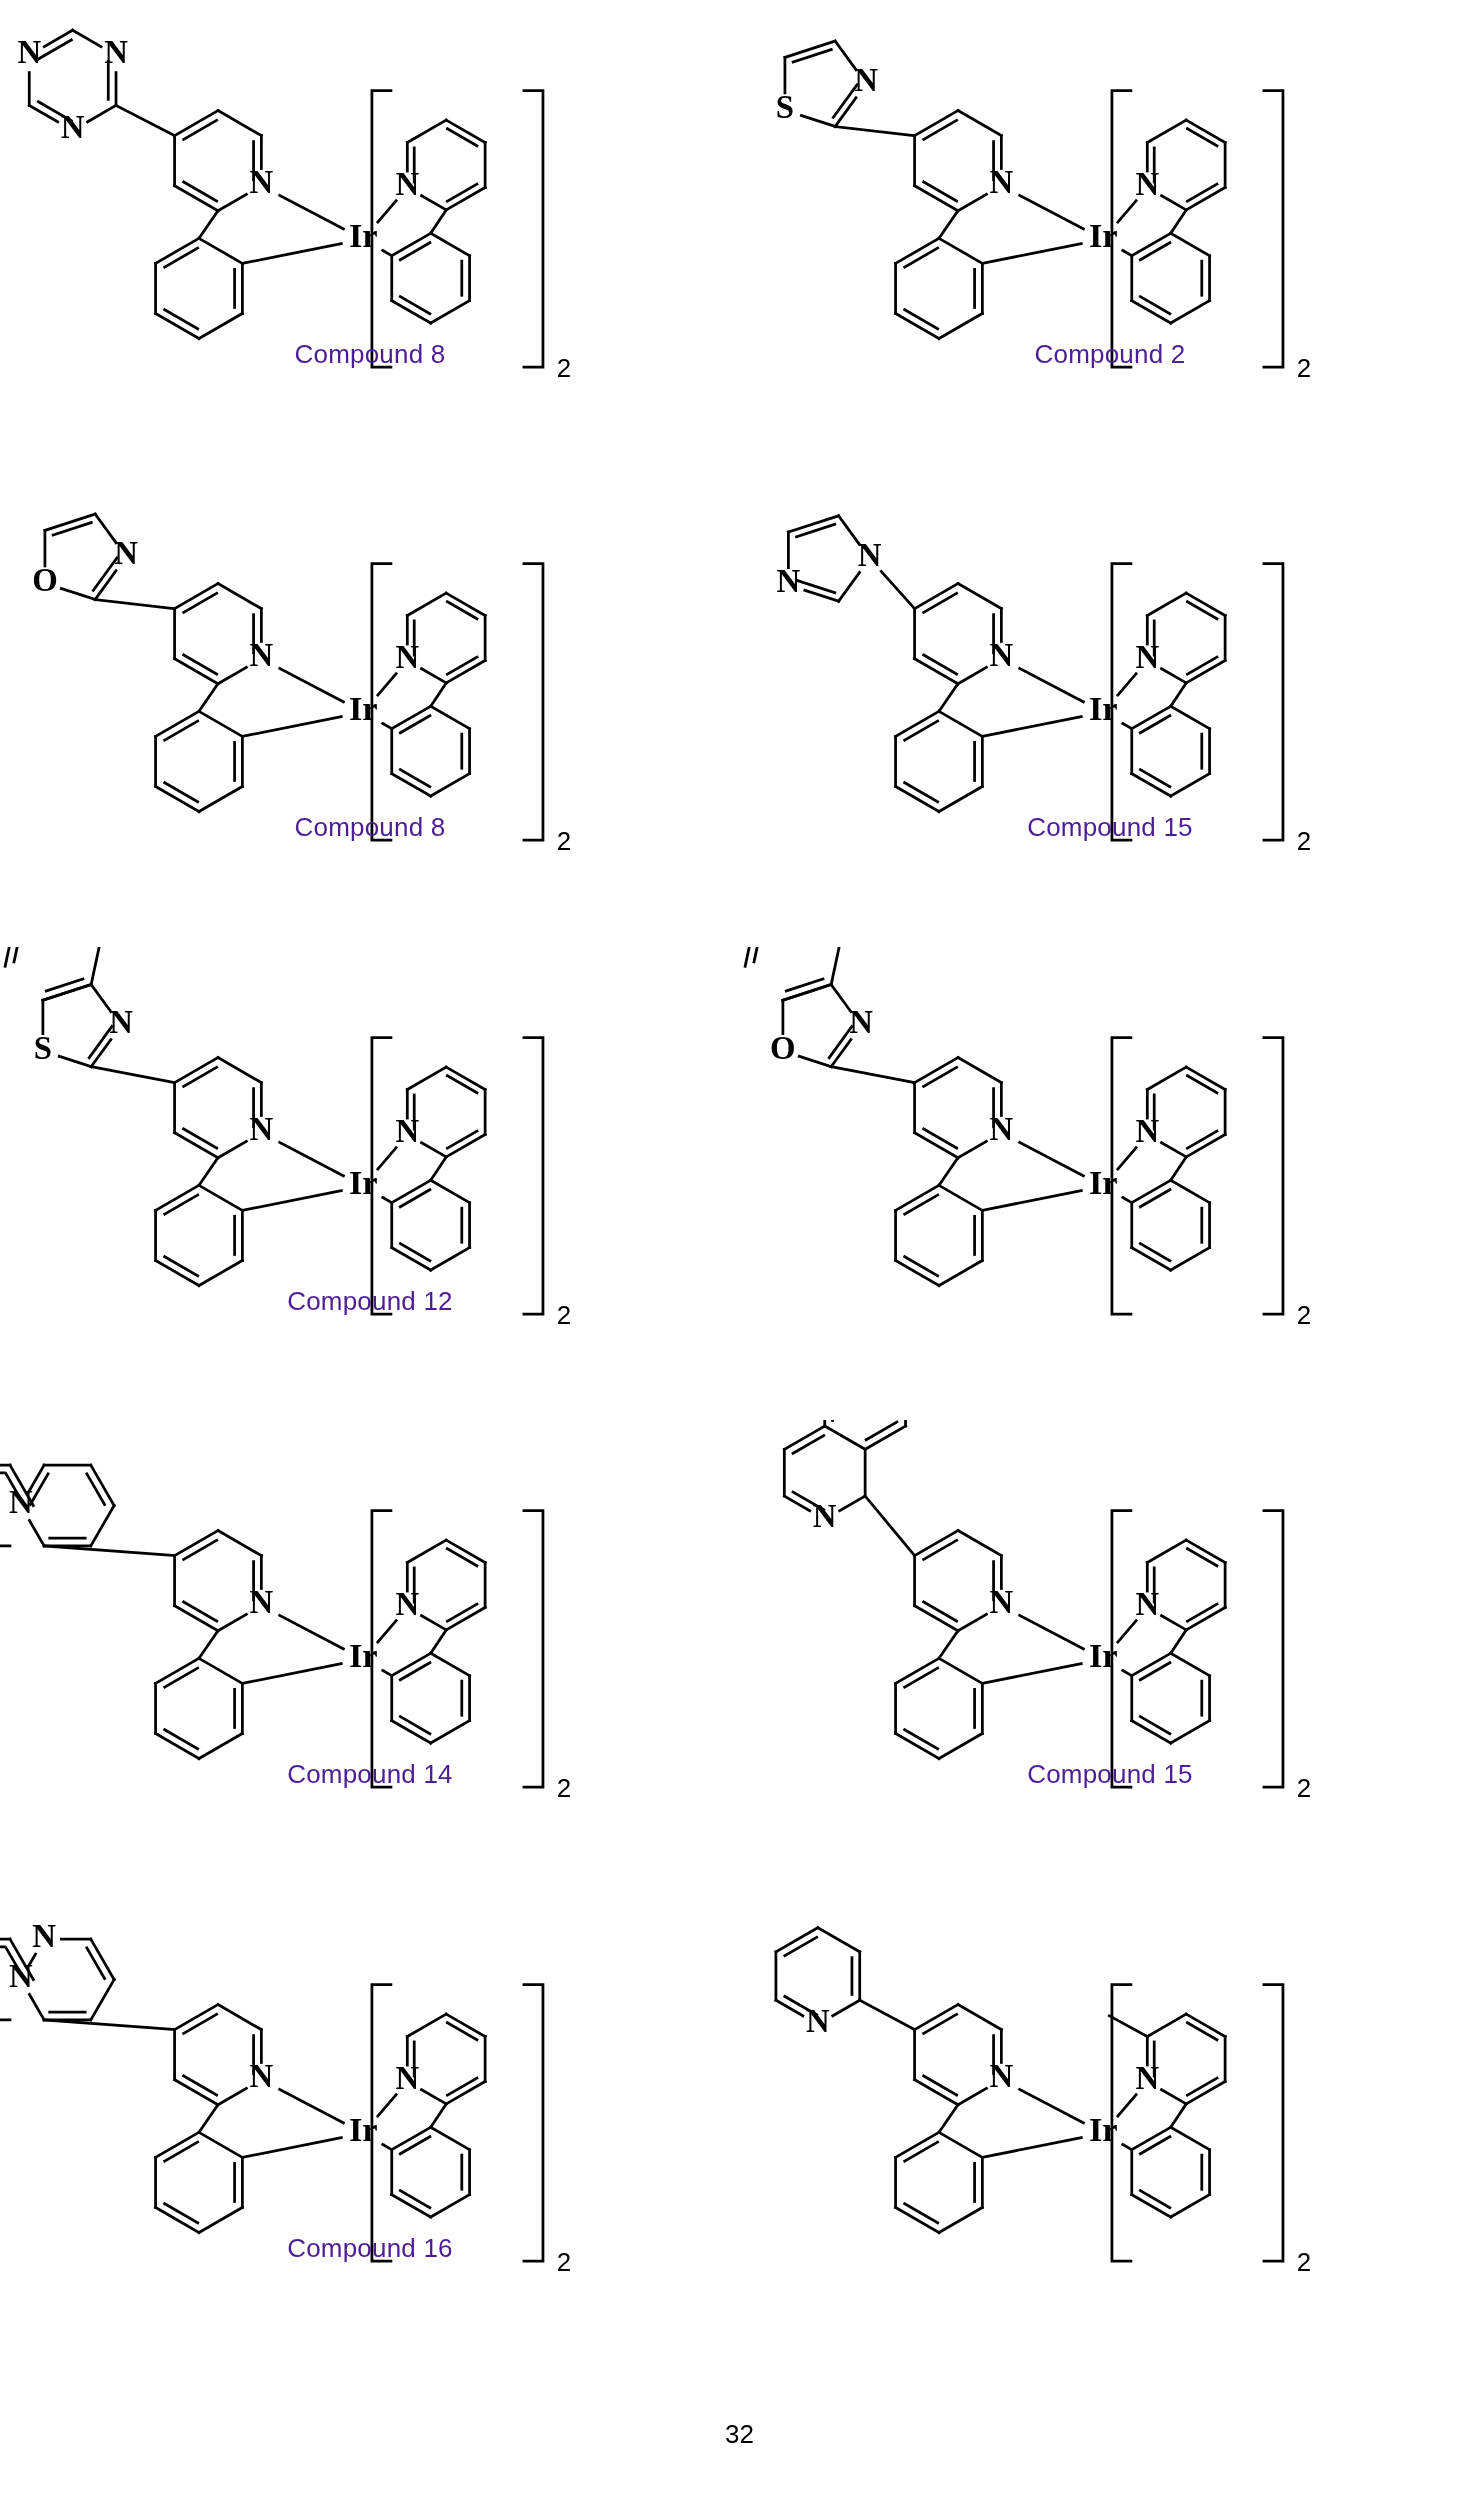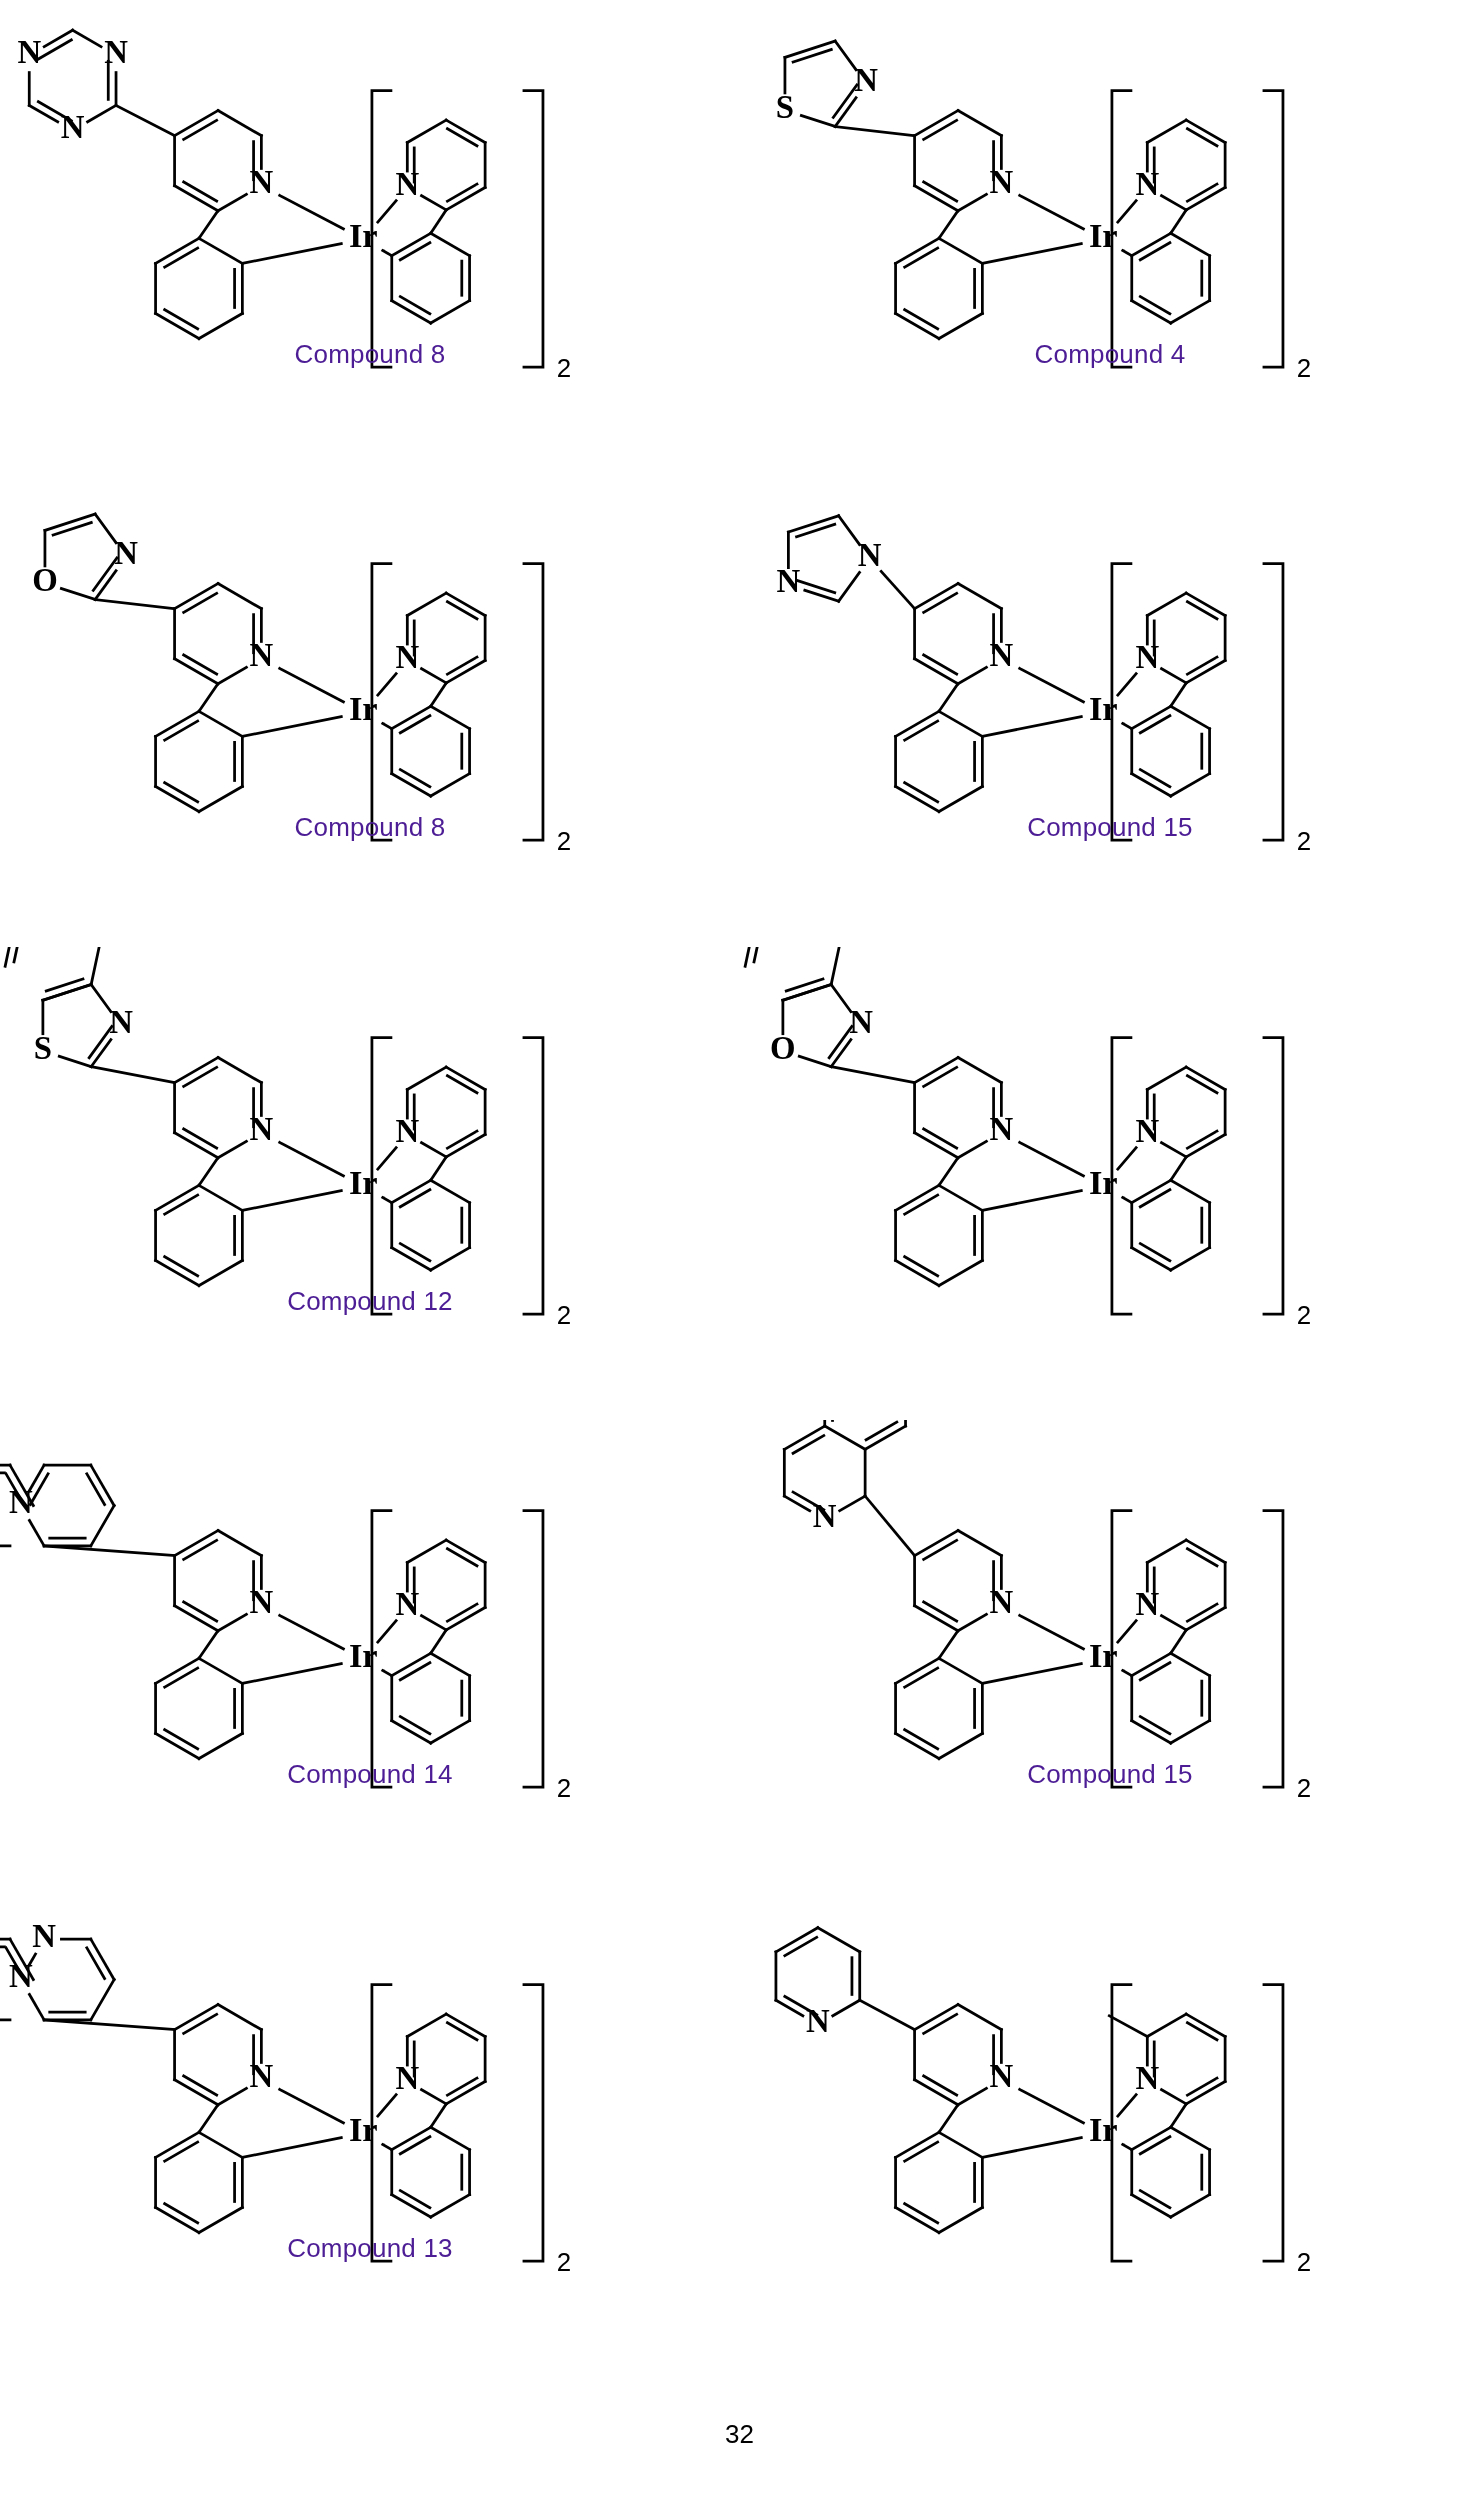--- a/index.html
+++ b/index.html
@@ -153,21 +153,21 @@
               <line x1="51.70164287300531" y1="107.5648331192086" x2="51.701642873005305" y2="66.4351668807914"></line>
               <line x1="51.701642873005305" y1="66.4351668807914" x2="109.83941028799984" y2="47.54506115265202"></line>
               <line x1="61.15031091780423" y1="71.7768063237759" x2="105.33501415320006" y2="57.420325970389975"></line>
               <line x1="134.98665667040268" y1="98.23231064334198" x2="107.67900828810059" y2="135.81806416732644"></line>
               <text x="145.77052658050258" y="97" text-anchor="middle" dominant-baseline="middle" class="atom">N</text>
               <text x="51.70164287300531" y="127.5648331192086" text-anchor="middle" dominant-baseline="middle" class="atom">S</text>
               <line x1="109.83941028799984" y1="146.454938847348" x2="201.77052658050258" y2="157"></line>
             </g>
           </svg>
         </div>
-        <div class="cmp-label">Compound 4</div>
+        <div class="cmp-label">Compound 2</div>
       </div>
       <div class="cell" style="left: 0px; top: 473px;">
         <div class="struct">
           <svg viewBox="0 0 856 470" preserveAspectRatio="xMidYMid meet">
             <g>
               <line x1="252" y1="128" x2="302.2294734194974" y2="157"></line>
               <line x1="302.2294734194974" y1="157" x2="302.2294734194974" y2="195"></line>
               <line x1="284.90896534380863" y1="225" x2="252" y2="244"></line>
               <line x1="252" y1="244" x2="201.77052658050255" y2="215"></line>
               <line x1="201.77052658050255" y1="215" x2="201.77052658050258" y2="157"></line>
@@ -661,21 +661,21 @@
               <line x1="-42.757473419497416" y1="145.7653718043597" x2="-69.75747341949743" y2="99"></line>
               <line x1="-69.75747341949743" y1="99" x2="-42.75747341949746" y2="52.234628195640326"></line>
               <line x1="-42.75747341949746" y1="52.234628195640326" x2="11.242526580502577" y2="52.23462819564032"></line>
               <line x1="-38.20324478543747" y1="135.65352718783652" x2="-58.72324478543749" y2="100.11184461652316"></line>
               <line x1="-36.277473419497454" y1="61.234628195640326" x2="4.762526580502575" y2="61.23462819564032"></line>
               <line x1="6.688297946442628" y1="62.34647281216348" x2="27.208297946442627" y2="97.88815538347684"></line>
               <line x1="50.77052658050259" y1="145.7653718043597" x2="201.77052658050258" y2="157"></line>
             </g>
           </svg>
         </div>
-        <div class="cmp-label">Compound 13</div>
+        <div class="cmp-label">Compound 16</div>
       </div>
       <div class="cell" style="left: 740px; top: 1894px;">
         <div class="struct">
           <svg viewBox="0 0 856 470" preserveAspectRatio="xMidYMid meet">
             <g>
               <line x1="252" y1="128" x2="302.2294734194974" y2="157"></line>
               <line x1="302.2294734194974" y1="157" x2="302.2294734194974" y2="195"></line>
               <line x1="284.90896534380863" y1="225" x2="252" y2="244"></line>
               <line x1="252" y1="244" x2="201.77052658050255" y2="215"></line>
               <line x1="201.77052658050255" y1="215" x2="201.77052658050258" y2="157"></line>

